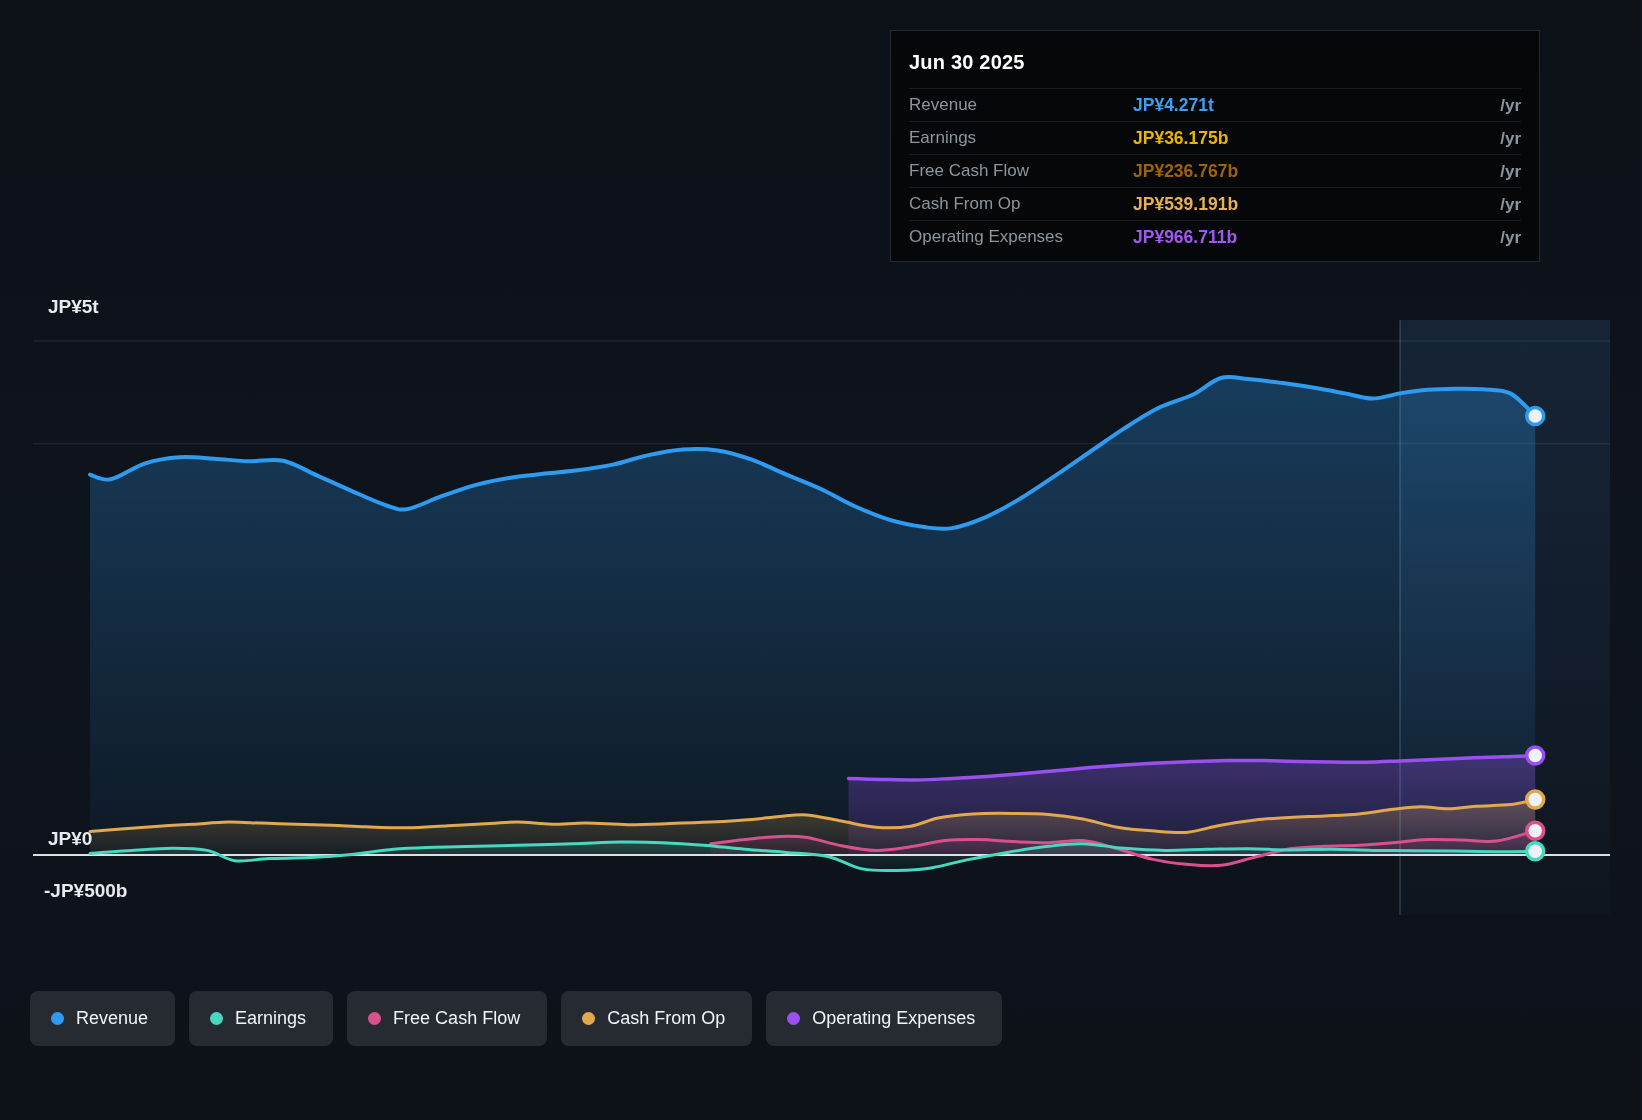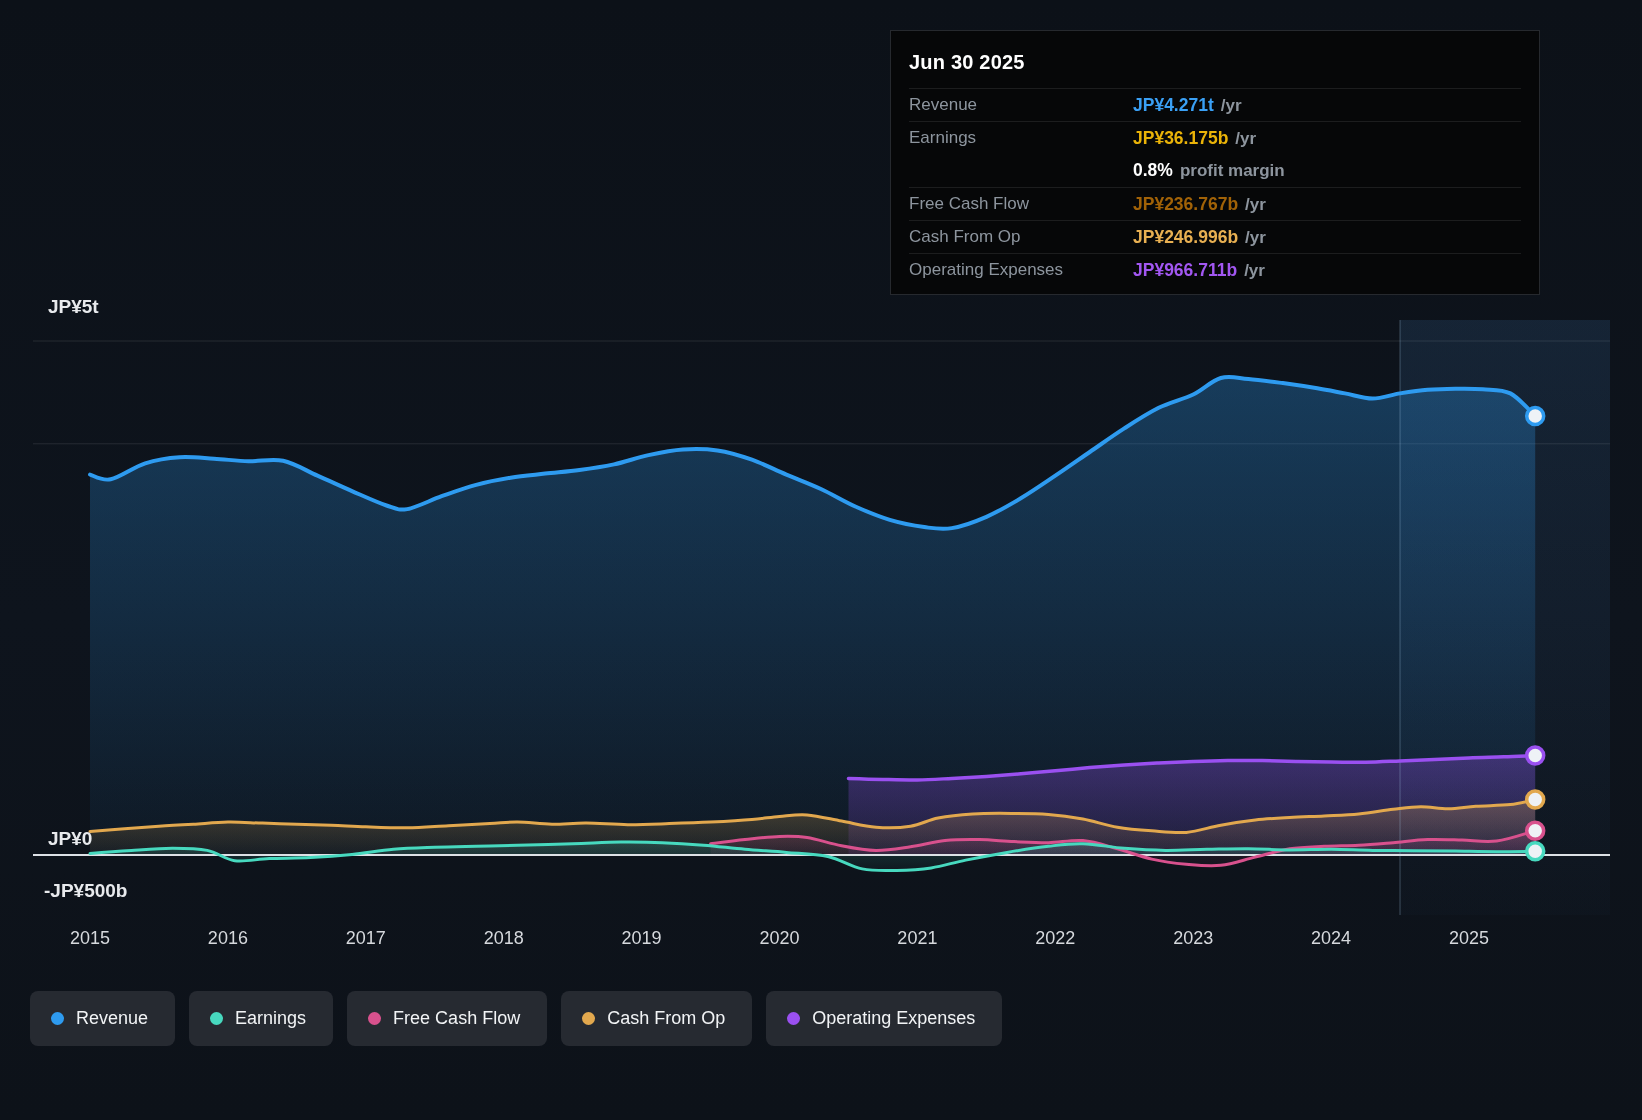--- a/index.html
+++ b/index.html
@@ -18,21 +18,21 @@
   .tooltip {
     position:absolute; left:890px; top:30px; width:650px;
     background:#060708; border:1px solid #26292e;
     padding:14px 18px 8px 18px; z-index:5;
   }
   .tooltip h2 { color:#ffffff; font-size:20px; font-weight:700; padding:6px 0 14px 0; letter-spacing:.2px; }
   .t-row { display:grid; grid-template-columns:224px 1fr; align-items:center;
     height:33px; border-top:1px solid rgba(255,255,255,0.09); }
   .t-row.no-border { border-top:none; }
   .t-label { color:#8d959e; font-size:17px; }
-  .t-valwrap { display:flex; align-items:baseline; }
+  .t-valwrap { display:flex; align-items:baseline;justify-content:space-between; }
   .t-val { font-size:17.5px; font-weight:700; }
   .t-unit { color:#8d959e; font-size:17px; font-weight:600; margin-left:7px; }
 
   
   .ylab { position:absolute; color:#e8eaed; font-size:19px; font-weight:600; z-index:3; }
   .ylab.y5   { left:48px; top:296px; }
   .ylab.y0   { left:48px; top:828px; }
   .ylab.yneg { left:44px; top:880px; }
 
   #x-axis { position:absolute; left:0; top:928px; width:1642px; height:30px; z-index:3; }
@@ -109,68 +109,48 @@
             <span class="t-unit">/yr</span>
           </span>
         </div>
         <div class="t-row">
           <span class="t-label">Earnings</span>
           <span class="t-valwrap">
             <span class="t-val" style="color: #eab308;">JP¥36.175b</span>
             <span class="t-unit">/yr</span>
           </span>
         </div>
-        <div class="t-row no-border">
-          <span class="t-label"></span>
-          <span class="t-valwrap">
-            <span class="t-val" style="color: rgb(255, 255, 255);">0.8%</span>
-            <span class="t-unit">profit margin</span>
-          </span>
-        </div>
         <div class="t-row">
           <span class="t-label">Free Cash Flow</span>
           <span class="t-valwrap">
             <span class="t-val" style="color: #a16207;">JP¥236.767b</span>
             <span class="t-unit">/yr</span>
           </span>
         </div>
         <div class="t-row">
           <span class="t-label">Cash From Op</span>
           <span class="t-valwrap">
-            <span class="t-val" style="color: rgb(232, 176, 82);">JP¥246.996b</span>
+            <span class="t-val" style="color: rgb(232, 176, 82);">JP¥539.191b</span>
             <span class="t-unit">/yr</span>
           </span>
         </div>
         <div class="t-row">
           <span class="t-label">Operating Expenses</span>
           <span class="t-valwrap">
             <span class="t-val" style="color: rgb(162, 87, 242);">JP¥966.711b</span>
             <span class="t-unit">/yr</span>
           </span>
         </div>
       </div>
   </section>
 
   <div class="ylab y5">JP¥5t</div>
   <div class="ylab y0">JP¥0</div>
   <div class="ylab yneg">-JP¥500b</div>
 
-  <div id="x-axis">
-      <span class="xtick" style="left: 90px;">2015</span>
-      <span class="xtick" style="left: 227.9px;">2016</span>
-      <span class="xtick" style="left: 365.8px;">2017</span>
-      <span class="xtick" style="left: 503.7px;">2018</span>
-      <span class="xtick" style="left: 641.6px;">2019</span>
-      <span class="xtick" style="left: 779.5px;">2020</span>
-      <span class="xtick" style="left: 917.4px;">2021</span>
-      <span class="xtick" style="left: 1055.3px;">2022</span>
-      <span class="xtick" style="left: 1193.2px;">2023</span>
-      <span class="xtick" style="left: 1331.1px;">2024</span>
-      <span class="xtick" style="left: 1469px;">2025</span>
-    </div>
 
   <div id="legend">
       <div class="chip">
         <span class="dot" style="background: rgb(46, 155, 240);"></span>
         <span class="lbl">Revenue</span>
       </div>
       <div class="chip">
         <span class="dot" style="background: rgb(71, 217, 191);"></span>
         <span class="lbl">Earnings</span>
       </div>

